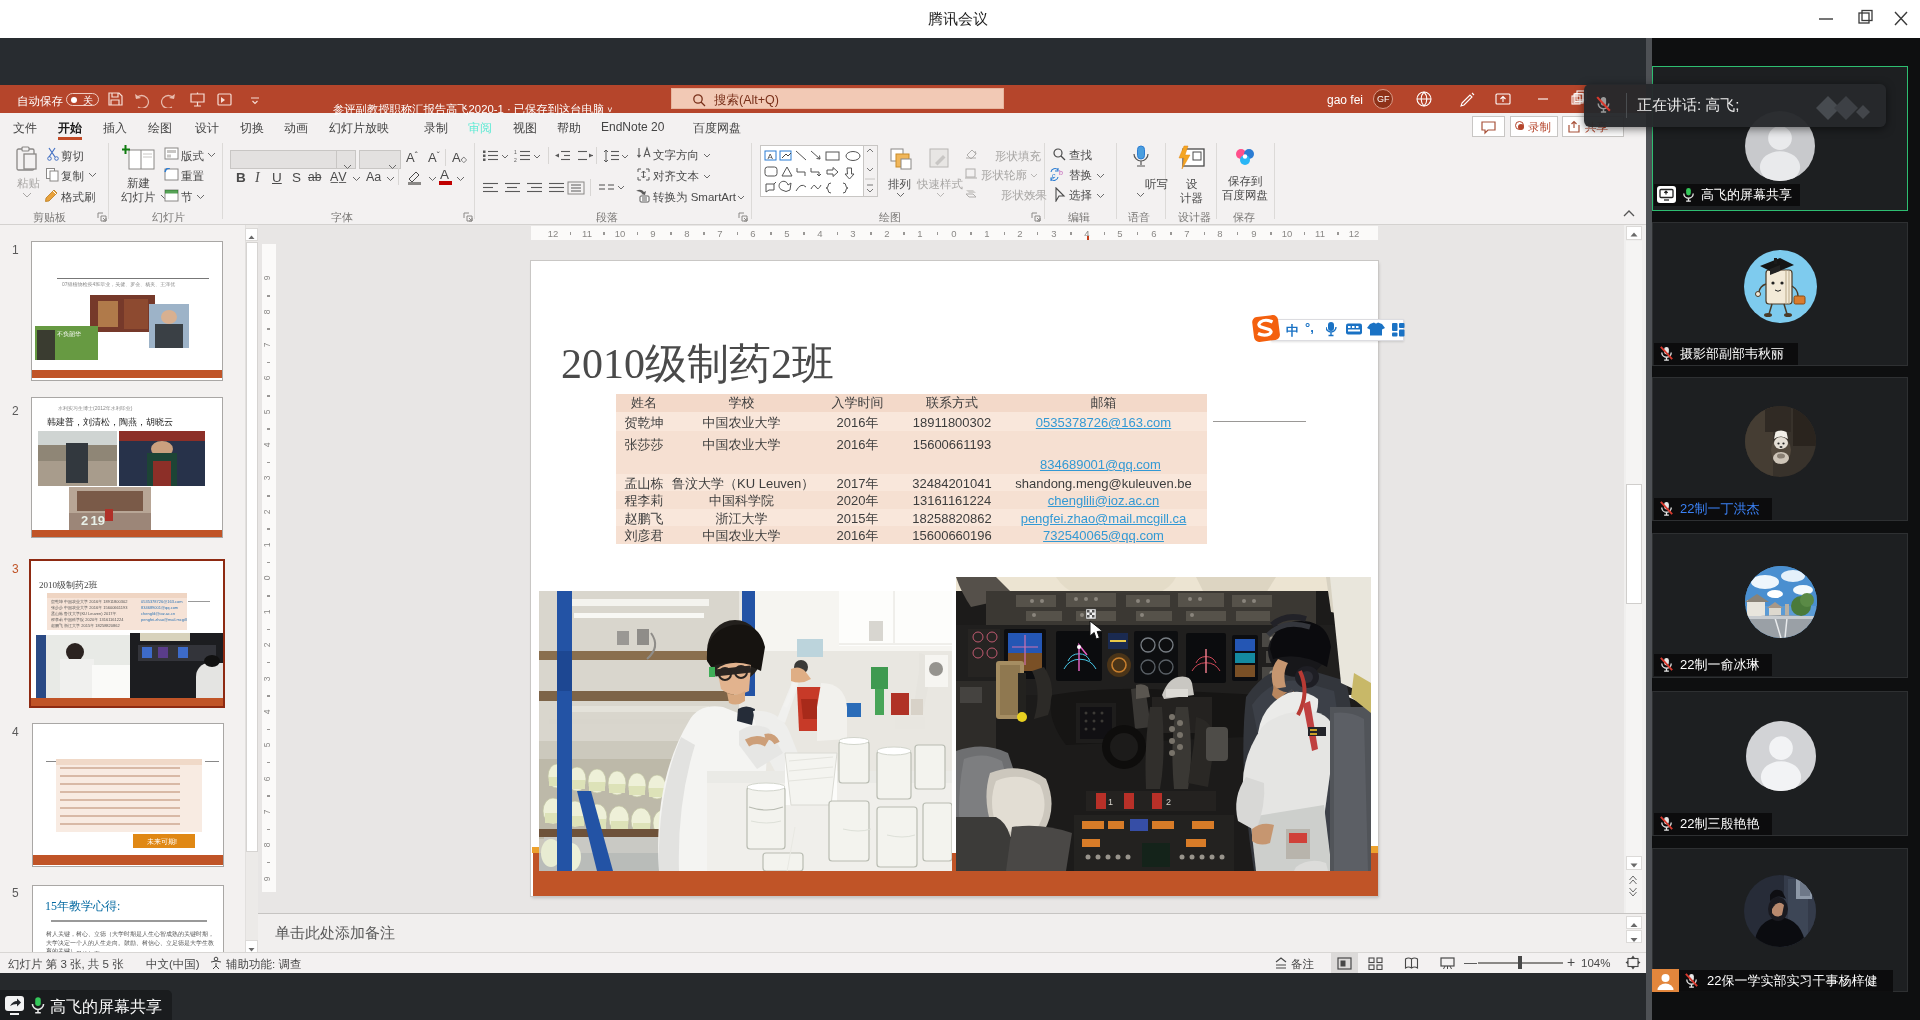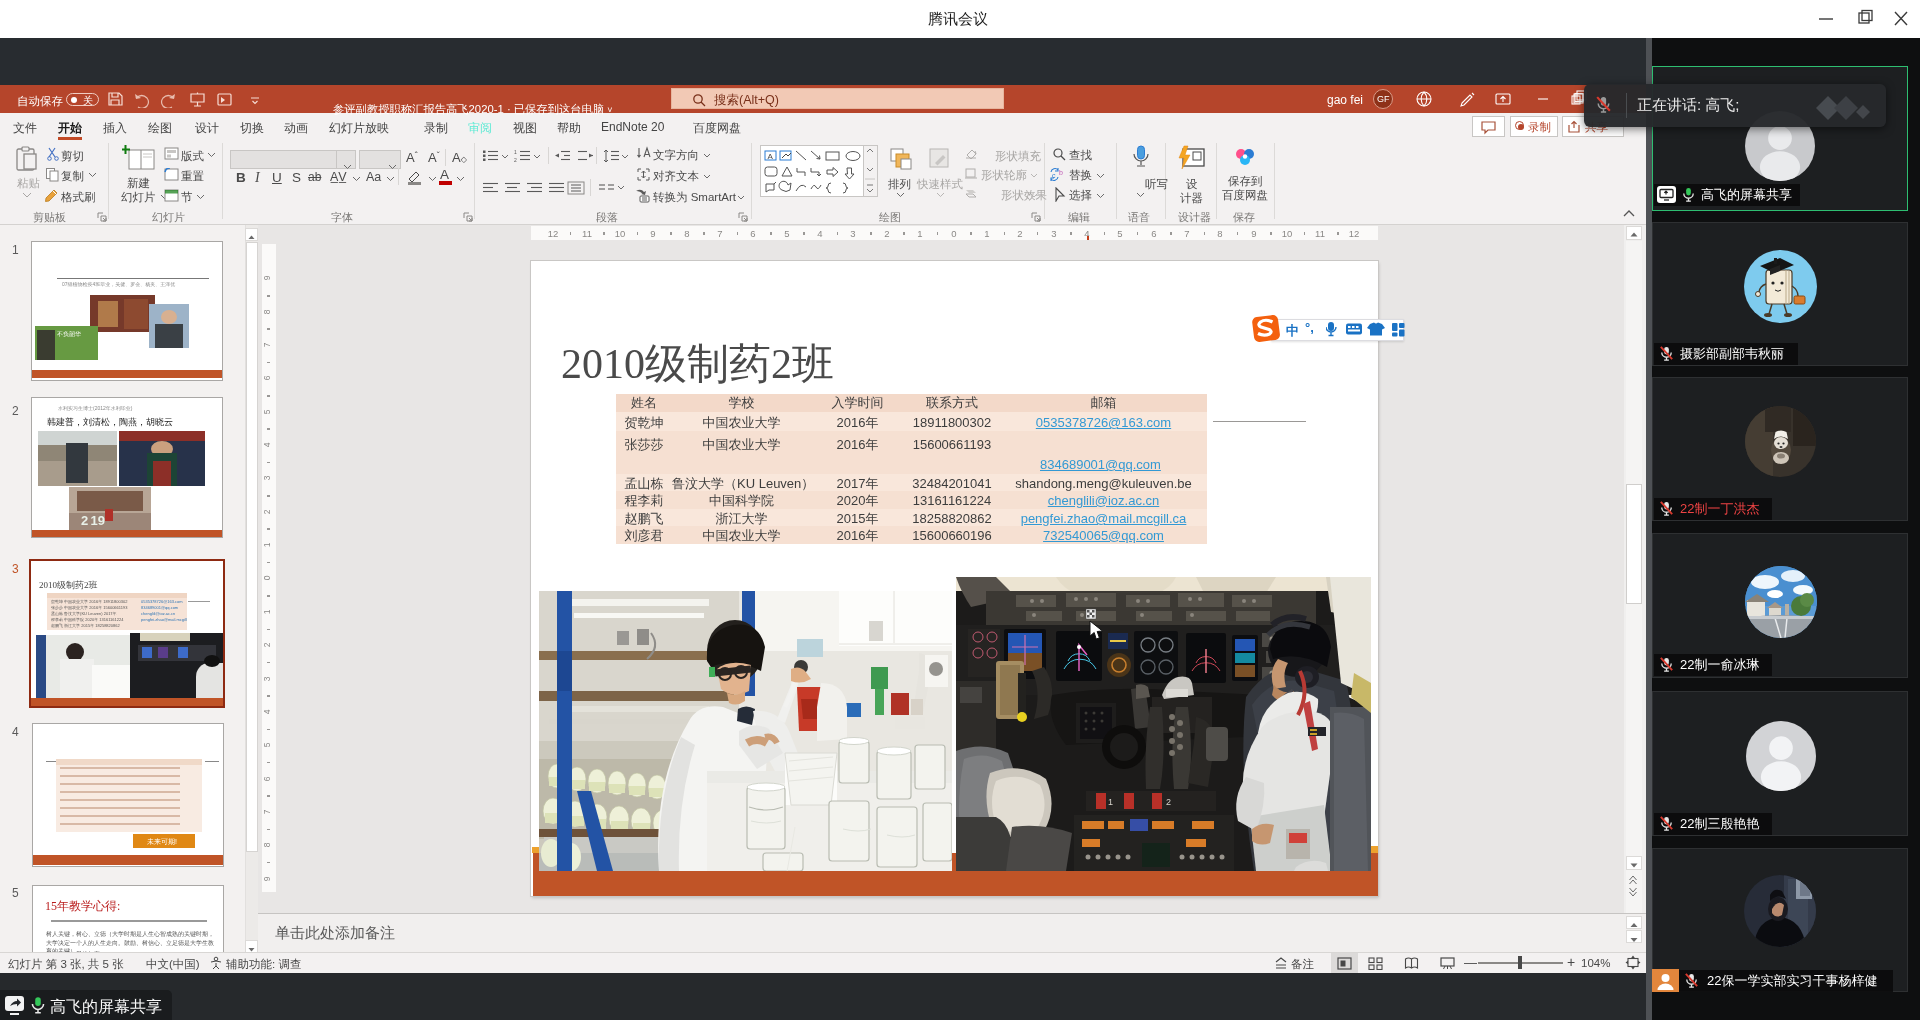--- a/index.html
+++ b/index.html
@@ -1046,21 +1046,21 @@
     <div class="a" style="left:27px;top:75px;width:120px;height:1.5px;background:#d8b9a6"></div>
     <div class="a" style="left:27px;top:83px;width:120px;height:1.5px;background:#d8b9a6"></div>
     <div class="a" style="left:27px;top:91px;width:120px;height:1.5px;background:#d8b9a6"></div>
     <div class="a" style="left:27px;top:99px;width:120px;height:1.5px;background:#d8b9a6"></div>
     <div class="a" style="left:100px;top:110px;width:62px;height:14px;background:#e08814">
       <div class="a tx" style="left:14px;top:3px;font-size:7px;color:#fff">未来可期!</div>
     </div>
     <div class="a" style="left:0px;top:131px;width:192px;height:10px;background:#c05427"></div>
   </div>
 <div class="a" style="left:32px;top:885px;width:192px;height:67px;background:#fff;border:1px solid #a9a7a5;border-bottom:none;overflow:hidden">
-    <div class="a tx" style="left:12px;top:12px;font-size:12px;color:#b91c1c;font-family:Liberation Serif,serif">15年教学心得:</div>
+    <div class="a tx" style="left:12px;top:12px;font-size:12px;color:#0369a1;font-family:Liberation Serif,serif">15年教学心得:</div>
     <div class="a" style="left:18px;top:34px;width:156px;height:2px;background:#999"></div>
     <div class="a tx" style="left:13px;top:44px;font-size:6px;color:#555;line-height:8.5px;white-space:normal;width:170px">树人关键，树心、立德（大学时期是人生心智成熟的关键时期，大学决定一个人的人生走向。鼓励、树信心、立足德是大学生教育的关键）</div>
     <div class="a tx" style="left:13px;top:64px;font-size:6px;color:#555">爱生如子、爱校如家。</div>
   </div>
 <div class="a" style="left:1652px;top:38px;width:268px;height:982px;background:#0e0f10"></div>
 <div class="a" style="left:1652px;top:66px;width:256px;height:145px;background:#1d1f21;border:1.5px solid #2ebe71"></div>
 <div class="a" style="left:1652px;top:222px;width:256px;height:144px;background:#1d1f21;border:1px solid #2e3032"></div>
 <div class="a" style="left:1652px;top:377px;width:256px;height:144px;background:#1d1f21;border:1px solid #2e3032"></div>
 <div class="a" style="left:1652px;top:533px;width:256px;height:145px;background:#1d1f21;border:1px solid #2e3032"></div>
 <div class="a" style="left:1652px;top:691px;width:256px;height:145px;background:#1d1f21;border:1px solid #2e3032"></div>
@@ -1176,21 +1176,21 @@
         <path d="M9 8.5 v-3 M7.3 6.8 l1.7-1.7 1.7 1.7" stroke="#222" fill="none" stroke-width="1.2"></path>
       </svg></div><svg class="a" style="left:26px;top:2px" width="17" height="17" viewBox="0 0 18 18">
       <rect x="6.5" y="2" width="5" height="8" rx="2.5" fill="#35c75a"></rect>
       <path d="M4 8 a5 5 0 0 0 10 0 M9 13 v3 M6.5 16 h5" stroke="#e8e8e8" fill="none" stroke-width="1.4"></path>
     </svg><span style="margin-left:47px">高飞的屏幕共享</span></div>
 <div class="a" style="left:1654px;top:343px;width:144px;height:22px;background:rgba(8,8,8,.82);color:#fff;font-size:13px;line-height:22px;white-space:nowrap;overflow:hidden"><svg class="a" style="left:4px;top:2px" width="17" height="17" viewBox="0 0 18 18">
       <rect x="6.5" y="2" width="5" height="8" rx="2.5" fill="#e8e8e8"></rect>
       <path d="M4 8 a5 5 0 0 0 10 0 M9 13 v3 M6.5 16 h5" stroke="#e8e8e8" fill="none" stroke-width="1.4"></path>
       <line x1="3" y1="2" x2="15" y2="15" stroke="#d83a2e" stroke-width="2"></line>
     </svg><span style="margin-left:26px">摄影部副部韦秋丽</span></div>
-<div class="a" style="left:1654px;top:498px;width:118px;height:22px;background:rgba(8,8,8,.82);color:#ef4444;font-size:13px;line-height:22px;white-space:nowrap;overflow:hidden"><svg class="a" style="left:4px;top:2px" width="17" height="17" viewBox="0 0 18 18">
+<div class="a" style="left:1654px;top:498px;width:118px;height:22px;background:rgba(8,8,8,.82);color:#3b82f6;font-size:13px;line-height:22px;white-space:nowrap;overflow:hidden"><svg class="a" style="left:4px;top:2px" width="17" height="17" viewBox="0 0 18 18">
       <rect x="6.5" y="2" width="5" height="8" rx="2.5" fill="#e8e8e8"></rect>
       <path d="M4 8 a5 5 0 0 0 10 0 M9 13 v3 M6.5 16 h5" stroke="#e8e8e8" fill="none" stroke-width="1.4"></path>
       <line x1="3" y1="2" x2="15" y2="15" stroke="#d83a2e" stroke-width="2"></line>
     </svg><span style="margin-left:26px">22制一丁洪杰</span></div>
 <div class="a" style="left:1654px;top:654px;width:118px;height:22px;background:rgba(8,8,8,.82);color:#fff;font-size:13px;line-height:22px;white-space:nowrap;overflow:hidden"><svg class="a" style="left:4px;top:2px" width="17" height="17" viewBox="0 0 18 18">
       <rect x="6.5" y="2" width="5" height="8" rx="2.5" fill="#e8e8e8"></rect>
       <path d="M4 8 a5 5 0 0 0 10 0 M9 13 v3 M6.5 16 h5" stroke="#e8e8e8" fill="none" stroke-width="1.4"></path>
       <line x1="3" y1="2" x2="15" y2="15" stroke="#d83a2e" stroke-width="2"></line>
     </svg><span style="margin-left:26px">22制一俞冰琳</span></div>
 <div class="a" style="left:1654px;top:813px;width:118px;height:22px;background:rgba(8,8,8,.82);color:#fff;font-size:13px;line-height:22px;white-space:nowrap;overflow:hidden"><svg class="a" style="left:4px;top:2px" width="17" height="17" viewBox="0 0 18 18">

